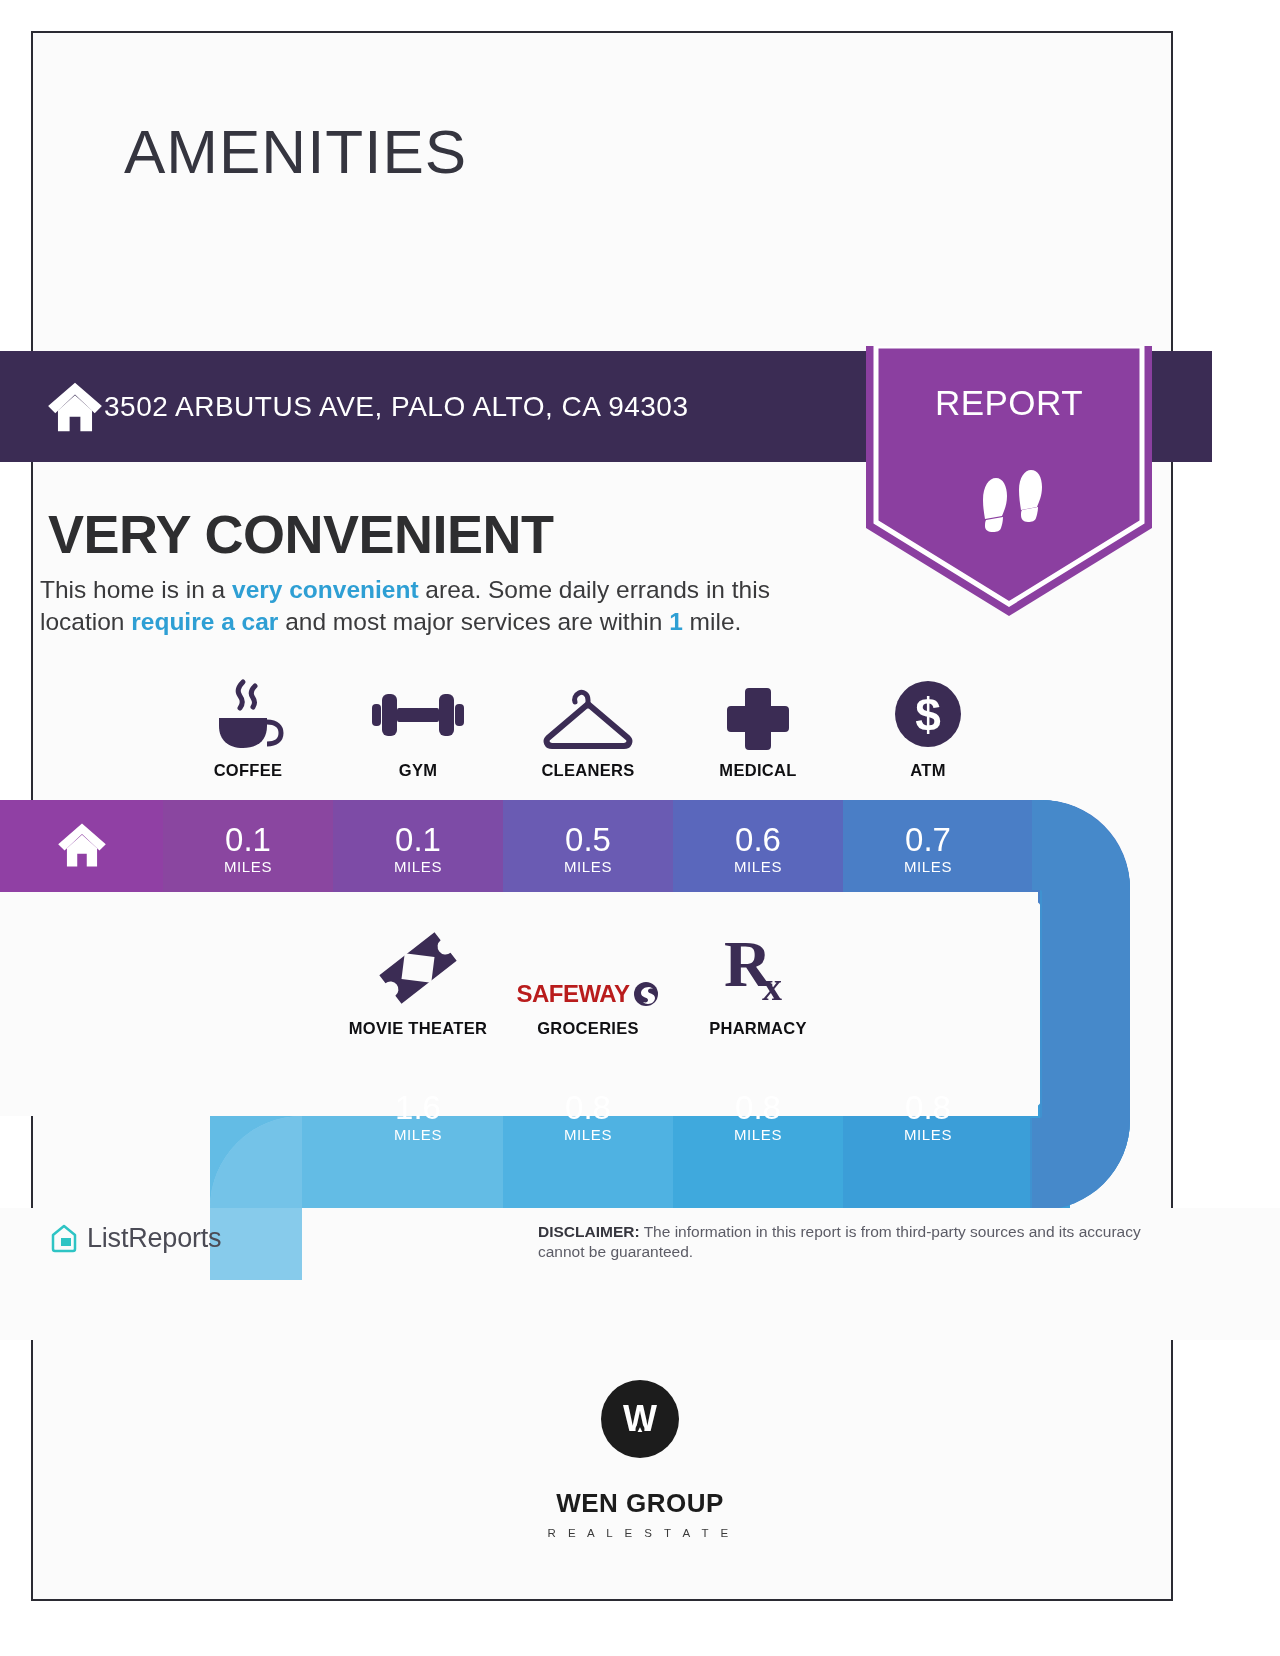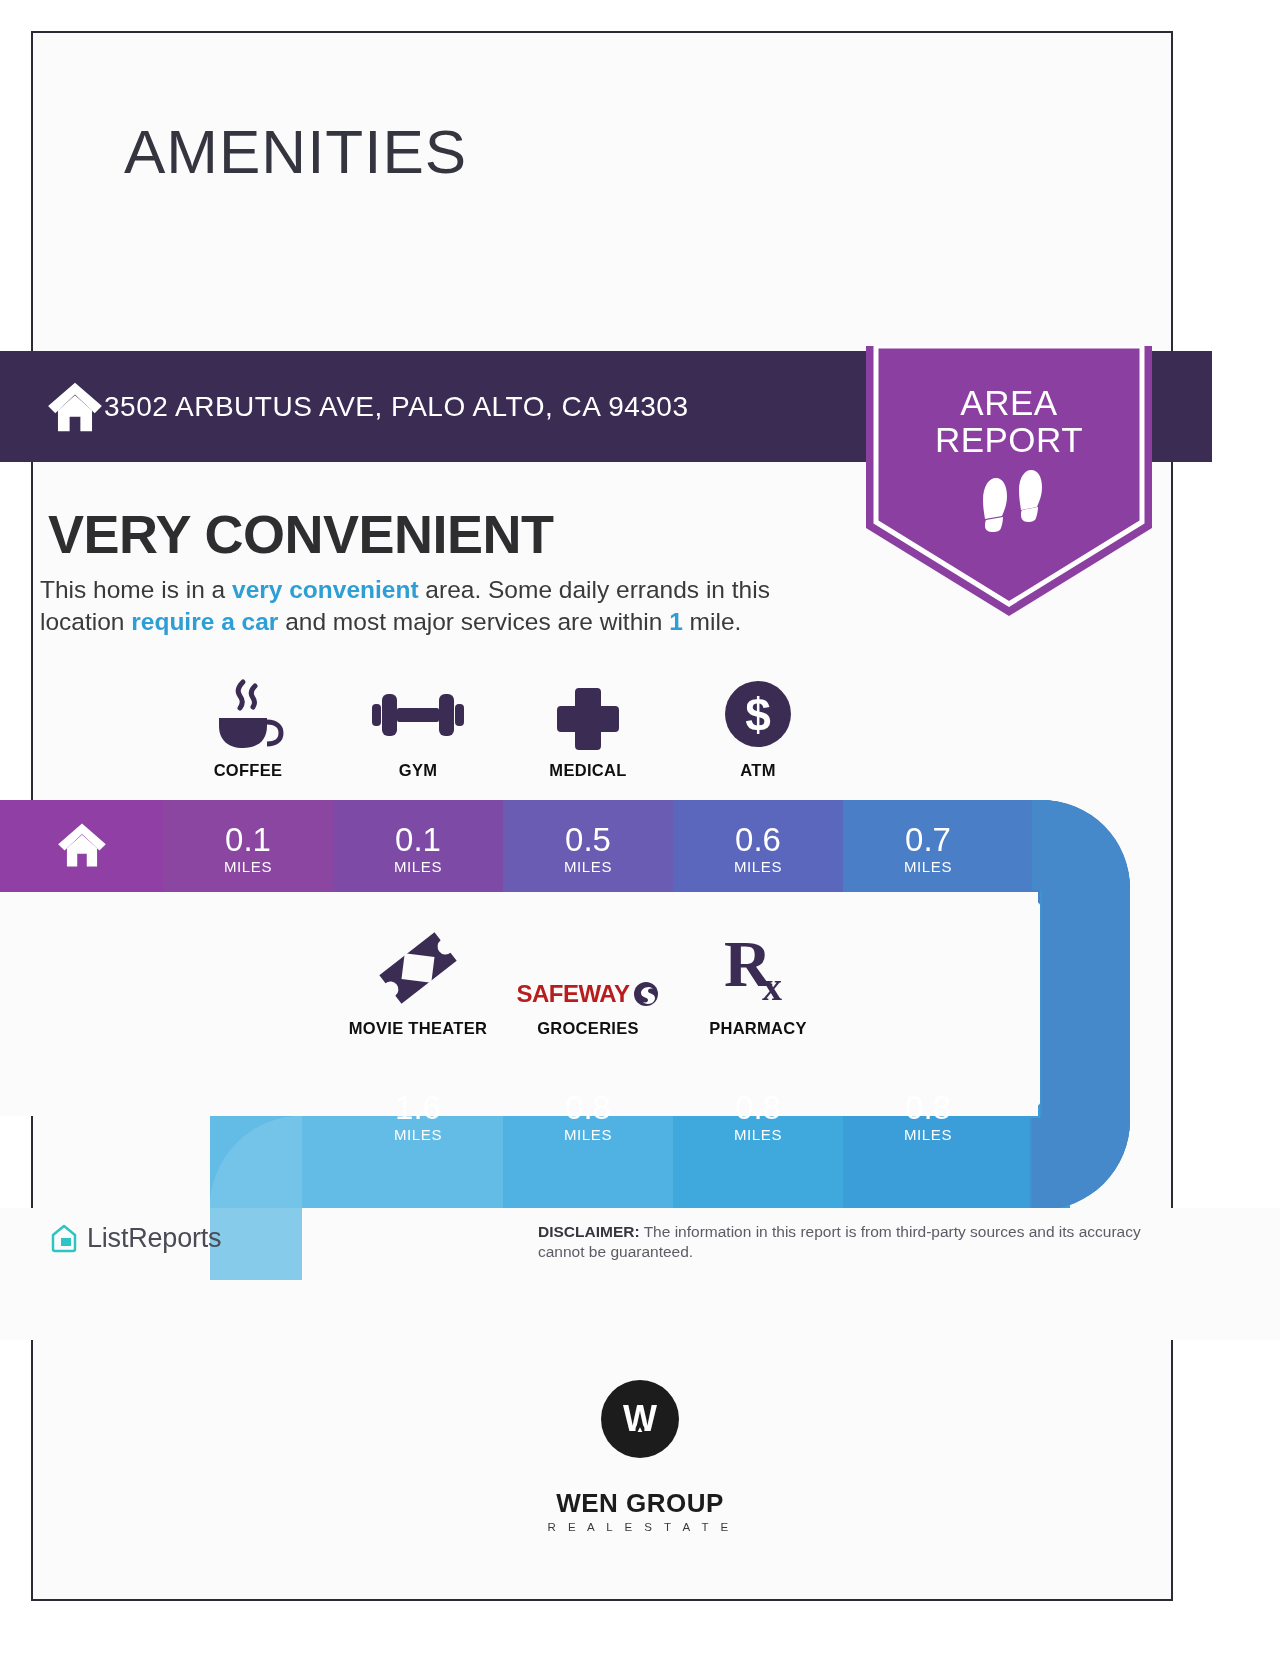--- a/index.html
+++ b/index.html
@@ -229,21 +229,21 @@
     display: flex; align-items: center; justify-content: center;
   }
   .wen-name {
     margin-top: 30px;
     font-size: 26px;
     font-weight: bold;
     letter-spacing: 0.5px;
     color: #1c1c1c;
   }
   .wen-sub {
-    margin-top: 2px;
+    margin-top: 8px;
     font-size: 11.5px;
     letter-spacing: 4.5px;
     color: #3a3a3a;
     text-align: center;
   }
   .safeway-wrap { display:flex; align-items:center; }
 </style>
 </head>
 <body>
 
@@ -332,21 +332,20 @@
       <path d="M13 33 L32 16 L51 33 L51 56 L38 56 L38 40 L26 40 L26 56 L13 56 Z" fill="#ffffff"></path>
     </svg>
     <div class="address-text">3502 ARBUTUS AVE, PALO ALTO, CA 94303</div>
   </div>
 
   <svg class="badge-outline" viewBox="0 0 286 270">
     <path d="M0,0 H286 V182 L143,270 L0,182 Z" fill="#8b3fa0"></path>
     <path d="M10,0 H276 V176 L143,258 L10,176 Z" fill="none" stroke="#ffffff" stroke-width="5"></path>
   </svg>
   <div class="badge-label">
-    <div>AREA</div>
     <div>REPORT</div>
   </div>
   <svg class="badge-feet" viewBox="0 0 76 76">
     <path d="M8 30 c0 -14 6 -22 13 -22 c7 0 11 8 11 18 c0 9 -3 15 -5 20 l-17 3 c-1 -6 -2 -12 -2 -19 z" fill="#ffffff"></path>
     <path d="M10 56 c0 -2 0 -4 1 -6 l17 -3 c0 4 -1 8 -2 11 c-1 3 -4 4 -8 4 c-5 0 -8 -2 -8 -6 z" fill="#ffffff"></path>
     <path d="M44 20 c0 -13 6 -20 12 -20 c7 0 11 7 11 17 c0 9 -3 15 -5 20 l-16 3 c-1 -6 -2 -13 -2 -20 z" fill="#ffffff"></path>
     <path d="M46 45 c0 -2 0 -4 1 -5 l16 -3 c0 4 -1 8 -2 11 c-1 3 -4 4 -8 4 c-5 0 -7 -3 -7 -7 z" fill="#ffffff"></path>
   </svg>
 
   <div class="headline">VERY CONVENIENT</div>
@@ -370,20 +369,29 @@
       <div class="icon-glyph">
         <svg width="100" height="72" viewBox="0 0 100 72">
           <rect x="4" y="26" width="9" height="22" rx="4" fill="#3b2c54"></rect>
           <rect x="14" y="16" width="15" height="42" rx="6" fill="#3b2c54"></rect>
           <rect x="29" y="30" width="42" height="14" rx="2" fill="#3b2c54"></rect>
           <rect x="71" y="16" width="15" height="42" rx="6" fill="#3b2c54"></rect>
           <rect x="87" y="26" width="9" height="22" rx="4" fill="#3b2c54"></rect>
         </svg>
       </div>
       <div class="icon-label">GYM</div>
+    </div>
+    <div class="icon-cell">
+      <div class="icon-glyph">
+        <svg width="92" height="72" viewBox="0 0 92 72">
+          <path d="M46 28 v-6 c0 -6 -5 -9 -9 -7 c-4 2 -5 6 -4 9" stroke="#3b2c54" stroke-width="5" fill="none" stroke-linecap="round"></path>
+          <path d="M46 26 L86 60 c3 3 1 8 -4 8 H10 c-5 0 -7 -5 -4 -8 Z" stroke="#3b2c54" stroke-width="6" fill="none" stroke-linejoin="round"></path>
+        </svg>
+      </div>
+      <div class="icon-label">CLEANERS</div>
     </div>
     <div class="icon-cell">
       <div class="icon-glyph">
         <svg width="70" height="72" viewBox="0 0 70 72">
           <path d="M26 10 h18 a4 4 0 0 1 4 4 v14 h14 a4 4 0 0 1 4 4 v18 a4 4 0 0 1 -4 4 h-14 v14 a4 4 0 0 1 -4 4 h-18 a4 4 0 0 1 -4 -4 v-14 h-14 a4 4 0 0 1 -4 -4 v-18 a4 4 0 0 1 4 -4 h14 v-14 a4 4 0 0 1 4 -4 z" fill="#3b2c54"></path>
         </svg>
       </div>
       <div class="icon-label">MEDICAL</div>
     </div>
     <div class="icon-cell">

